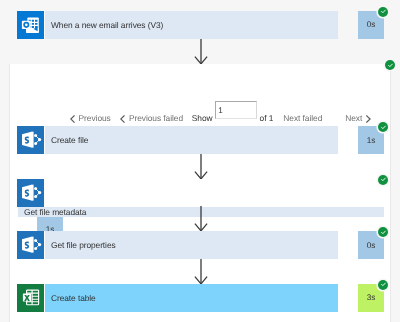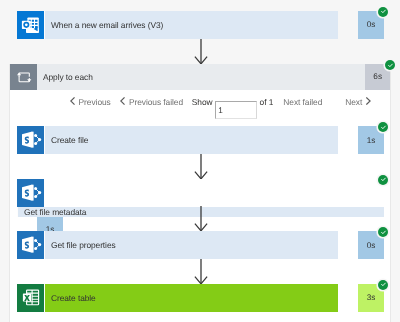--- a/index.html
+++ b/index.html
@@ -16,21 +16,21 @@
   .card .dur{flex:0 0 26px;width:26px;display:flex;align-items:center;justify-content:center;
              font-size:8.2px;color:#333333;margin-left:20px;}
   .status{position:absolute;width:10px;height:10px;border-radius:50%;
           background:#0f9140;box-shadow:0 0 0 1.6px #f6f6f6;
           display:flex;align-items:center;justify-content:center;}
   .status svg{width:7px;height:7px;display:block;}
 
   
   .k-blue .title{background:#dde8f4;}
   .k-blue .dur{background:#a2c8e5;}
-  .k-green .title{background:#84cc16;}
+  .k-green .title{background:#7dd3fc;}
   .k-green .dur{background:#bef264;}
 
   
   .arrow{position:absolute;left:192.5px;width:16px;}
   .arrow svg{display:block;}
 
   
   .scope{position:absolute;left:9.3px;top:64px;width:381.6px;height:262px;
          background:#ffffff;border:1px solid #e8e8e8;border-top:none;border-bottom:none;box-sizing:border-box;}
   .scope-head{position:absolute;left:10px;top:64px;width:380px;height:25.6px;
@@ -38,21 +38,21 @@
   .scope-head .icon{flex:0 0 27px;width:27px;background:#78838f;
                     display:flex;align-items:center;justify-content:center;}
   .scope-head .title{flex:1 1 auto;background:#e8ebee;display:flex;align-items:center;
                      padding-left:6px;font-size:8.4px;letter-spacing:-0.08px;color:#333333;}
   .scope-head .dur{flex:0 0 24.7px;width:24.7px;background:#c7cbd4;display:flex;
                    align-items:center;justify-content:center;font-size:8.2px;color:#333333;}
 
   
   .pager{position:absolute;left:10px;top:96px;width:380px;height:26px;font-size:8.4px;letter-spacing:-0.05px;color:#6b6b6b;}
   .pager .pitem{margin-top:1.4px;}
-  .pager .pitem{position:absolute;top:0;height:26px;display:flex;align-items:flex-start;white-space:nowrap;}
+  .pager .pitem{position:absolute;top:0;height:26px;display:flex;align-items:flex-end;white-space:nowrap;}
   .pager .chev{display:block;}
   .pager .lbl{color:#707070;}
   .pager .strong{color:#323130;}
   .pager .pbox{position:absolute;top:4.8px;left:204.5px;width:42px;height:18px;box-sizing:border-box;
                border:1px solid #a9a9a9;border-bottom-color:#e2e2e2;border-right-color:#d8d8d8;background:#fff;}
   .pager .pbox span{position:absolute;left:2.8px;top:4.6px;font-size:8.2px;color:#333333;line-height:9px;}
 </style>
 </head>
 <body>
 
@@ -95,34 +95,20 @@
 
   <div class="arrow" style="top:39px;height:25px;">
     <svg viewBox="0 0 16 25" width="16" height="25">
         <path d="M8 0 V24.8" stroke="#3a3a3a" stroke-width="1.3" fill="none"></path>
         <path d="M1.9 17.7 L8 24.8 L14.1 17.7" fill="none" stroke="#3a3a3a" stroke-width="1.3" stroke-linecap="butt" stroke-linejoin="miter"></path>
       </svg>
   </div>
 
   <div class="scope"></div>
 
-  <div class="scope-head">
-    <div class="icon">
-      <svg viewBox="0 0 27 26" width="27" height="26" aria-hidden="true">
-        <g fill="none" stroke="#ffffff" stroke-width="1.05" stroke-linejoin="round">
-          <path d="M9.1 12.6 V17.0 a0.7 0.7 0 0 0 0.7 0.7 H18.6 a0.7 0.7 0 0 0 0.7 -0.7 V14.0"></path>
-          <path d="M19.3 12.8 V9.6 a0.7 0.7 0 0 0 -0.7 -0.7 H9.8 a0.7 0.7 0 0 0 -0.7 0.7 V13.0"></path>
-        </g>
-        <path d="M9.1 8.5 L11.2 11.3 H7.0 Z" fill="#ffffff"></path>
-        <path d="M19.3 18.1 L21.4 15.3 H17.2 Z" fill="#ffffff"></path>
-      </svg>
-    </div>
-    <div class="title">Apply to each</div>
-    <div class="dur">6s</div>
-  </div>
   <div class="status" style="left:385.1px;top:60.3px;">
     <svg viewBox="0 0 12 12">
         <path d="M2.8 5.8 L4.9 8.0 L9.1 3.6" fill="none" stroke="#ffffff" stroke-width="1.55" stroke-linecap="round" stroke-linejoin="round"></path>
       </svg>
   </div>
 
   <div class="pager">
     <div class="pitem" style="left:59.7px;">
       <svg class="chev" viewBox="0 0 7 11" width="4.9" height="8.0">
           <path d="M5.85 1.0 L1.15 5.5 L5.85 10.0" fill="none" stroke="#5a5a5a" stroke-width="1.7" stroke-linecap="square" stroke-linejoin="miter"></path>

